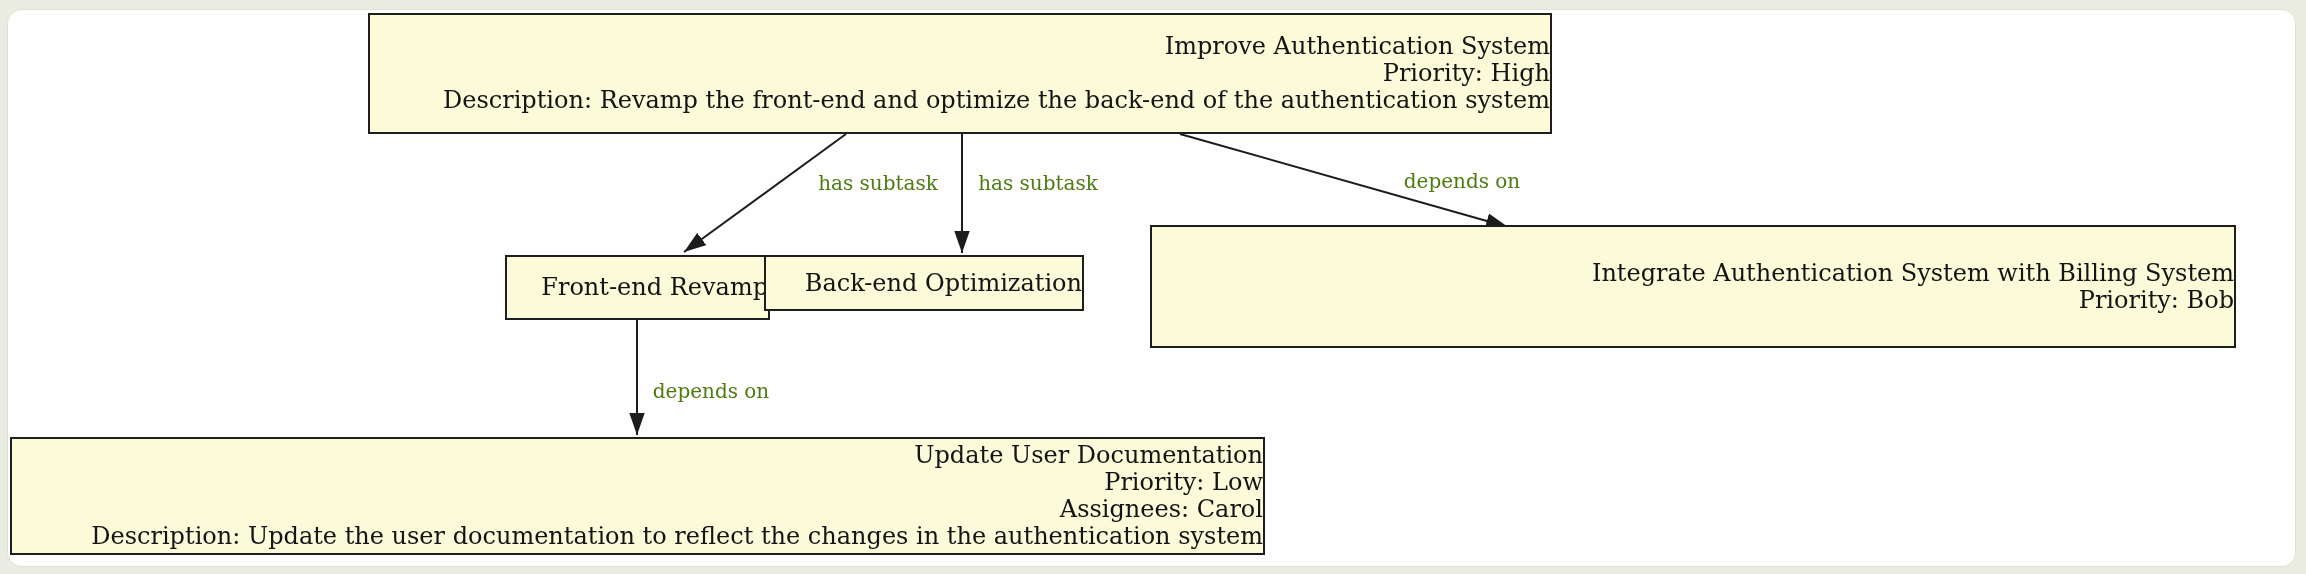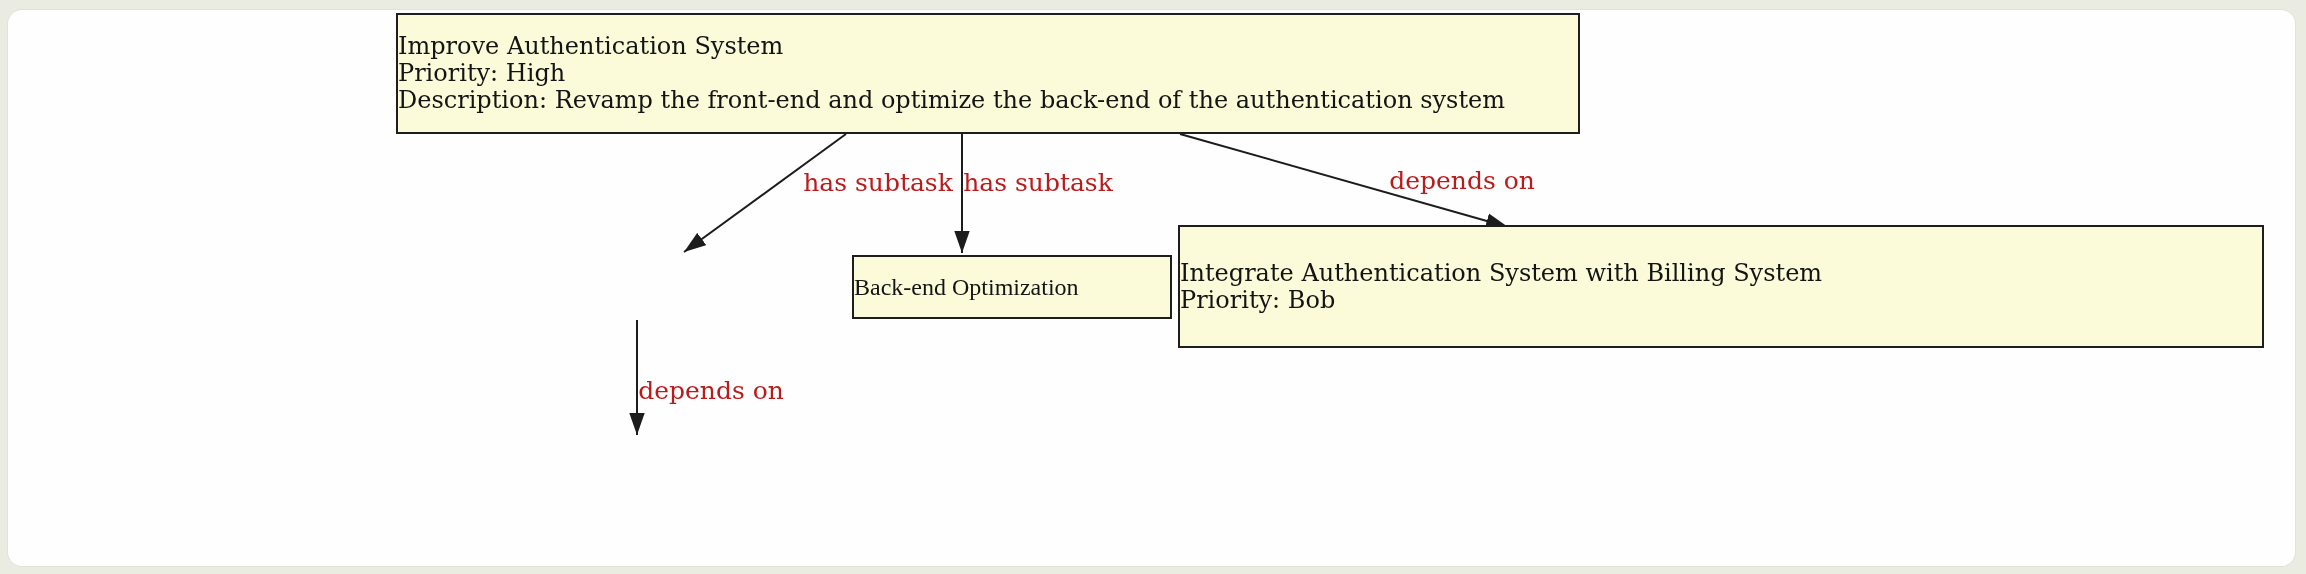--- a/index.html
+++ b/index.html
@@ -33,41 +33,40 @@
     width: 2306px;
     height: 574px;
   }
   .node {
     position: absolute;
     box-sizing: border-box;
     background: #fbfbd9;
     border: 2px solid #1e1e1e;
     display: flex;
     flex-direction: column;
-    align-items: flex-start;
+    align-items: flex-end;
     justify-content: center;
     text-align: center;
     font-size: 24px;
     line-height: 27px;
     white-space: nowrap;
-    margin-left: 28px;
   }
   .node-line { display: block; }
   #node-improve   { left: 368px;  top: 13px;  width: 1184px; height: 121px; }
   #node-frontend  { left: 505px;  top: 255px; width: 265px;  height: 65px; }
-  #node-backend   { left: 824px;  top: 255px; width: 320px;  height: 64px; font-family: Liberation Serif, serif; }
+  #node-backend   { left: 764px;  top: 255px; width: 320px;  height: 56px; }
   #node-integrate { left: 1150px; top: 225px; width: 1086px; height: 123px; }
   #node-update    { left: 10px;   top: 437px; width: 1255px; height: 118px; }
   .edge-label {
     position: absolute;
     transform: translate(-50%, -50%);
-    font-size: 25px;
+    font-size: 20px;
     line-height: 26px;
     white-space: nowrap;
-    color: #b91c1c;
+    color: #4d7c0f;
   }
   #edge-label-0 { left: 878px;  top: 183px; }
   #edge-label-1 { left: 1038px; top: 183px; }
   #edge-label-2 { left: 1462px; top: 181px; }
   #edge-label-3 { left: 711px;  top: 391px; }
 </style>
 </head>
 <body>
 
 <div class="frame">
@@ -84,28 +83,37 @@
     <path d="M1180,134 L1508,227" stroke="#1c1c1c" stroke-width="2" fill="none" marker-end="url(#arrowhead)"></path>
     <path d="M637,320 L637,435" stroke="#1c1c1c" stroke-width="2" fill="none" marker-end="url(#arrowhead)"></path>
   </svg>
 
   <div class="node" id="node-improve">
     <span class="node-line">Improve Authentication System</span>
     <span class="node-line">Priority: High</span>
     <span class="node-line">Description: Revamp the front-end and optimize the back-end of the authentication system</span>
   </div>
 
+  <div class="node" id="node-frontend">
+    <span class="node-line">Front-end Revamp</span>
+  </div>
 
   <div class="node" id="node-backend">
     <span class="node-line">Back-end Optimization</span>
   </div>
 
   <div class="node" id="node-integrate">
     <span class="node-line">Integrate Authentication System with Billing System</span>
     <span class="node-line">Priority: Bob</span>
   </div>
 
+  <div class="node" id="node-update">
+    <span class="node-line">Update User Documentation</span>
+    <span class="node-line">Priority: Low</span>
+    <span class="node-line">Assignees: Carol</span>
+    <span class="node-line">Description: Update the user documentation to reflect the changes in the authentication system</span>
+  </div>
 
   <div class="edge-label" id="edge-label-0">has subtask</div>
   <div class="edge-label" id="edge-label-1">has subtask</div>
   <div class="edge-label" id="edge-label-2">depends on</div>
   <div class="edge-label" id="edge-label-3">depends on</div>
 </div>
 
 </body></html>

